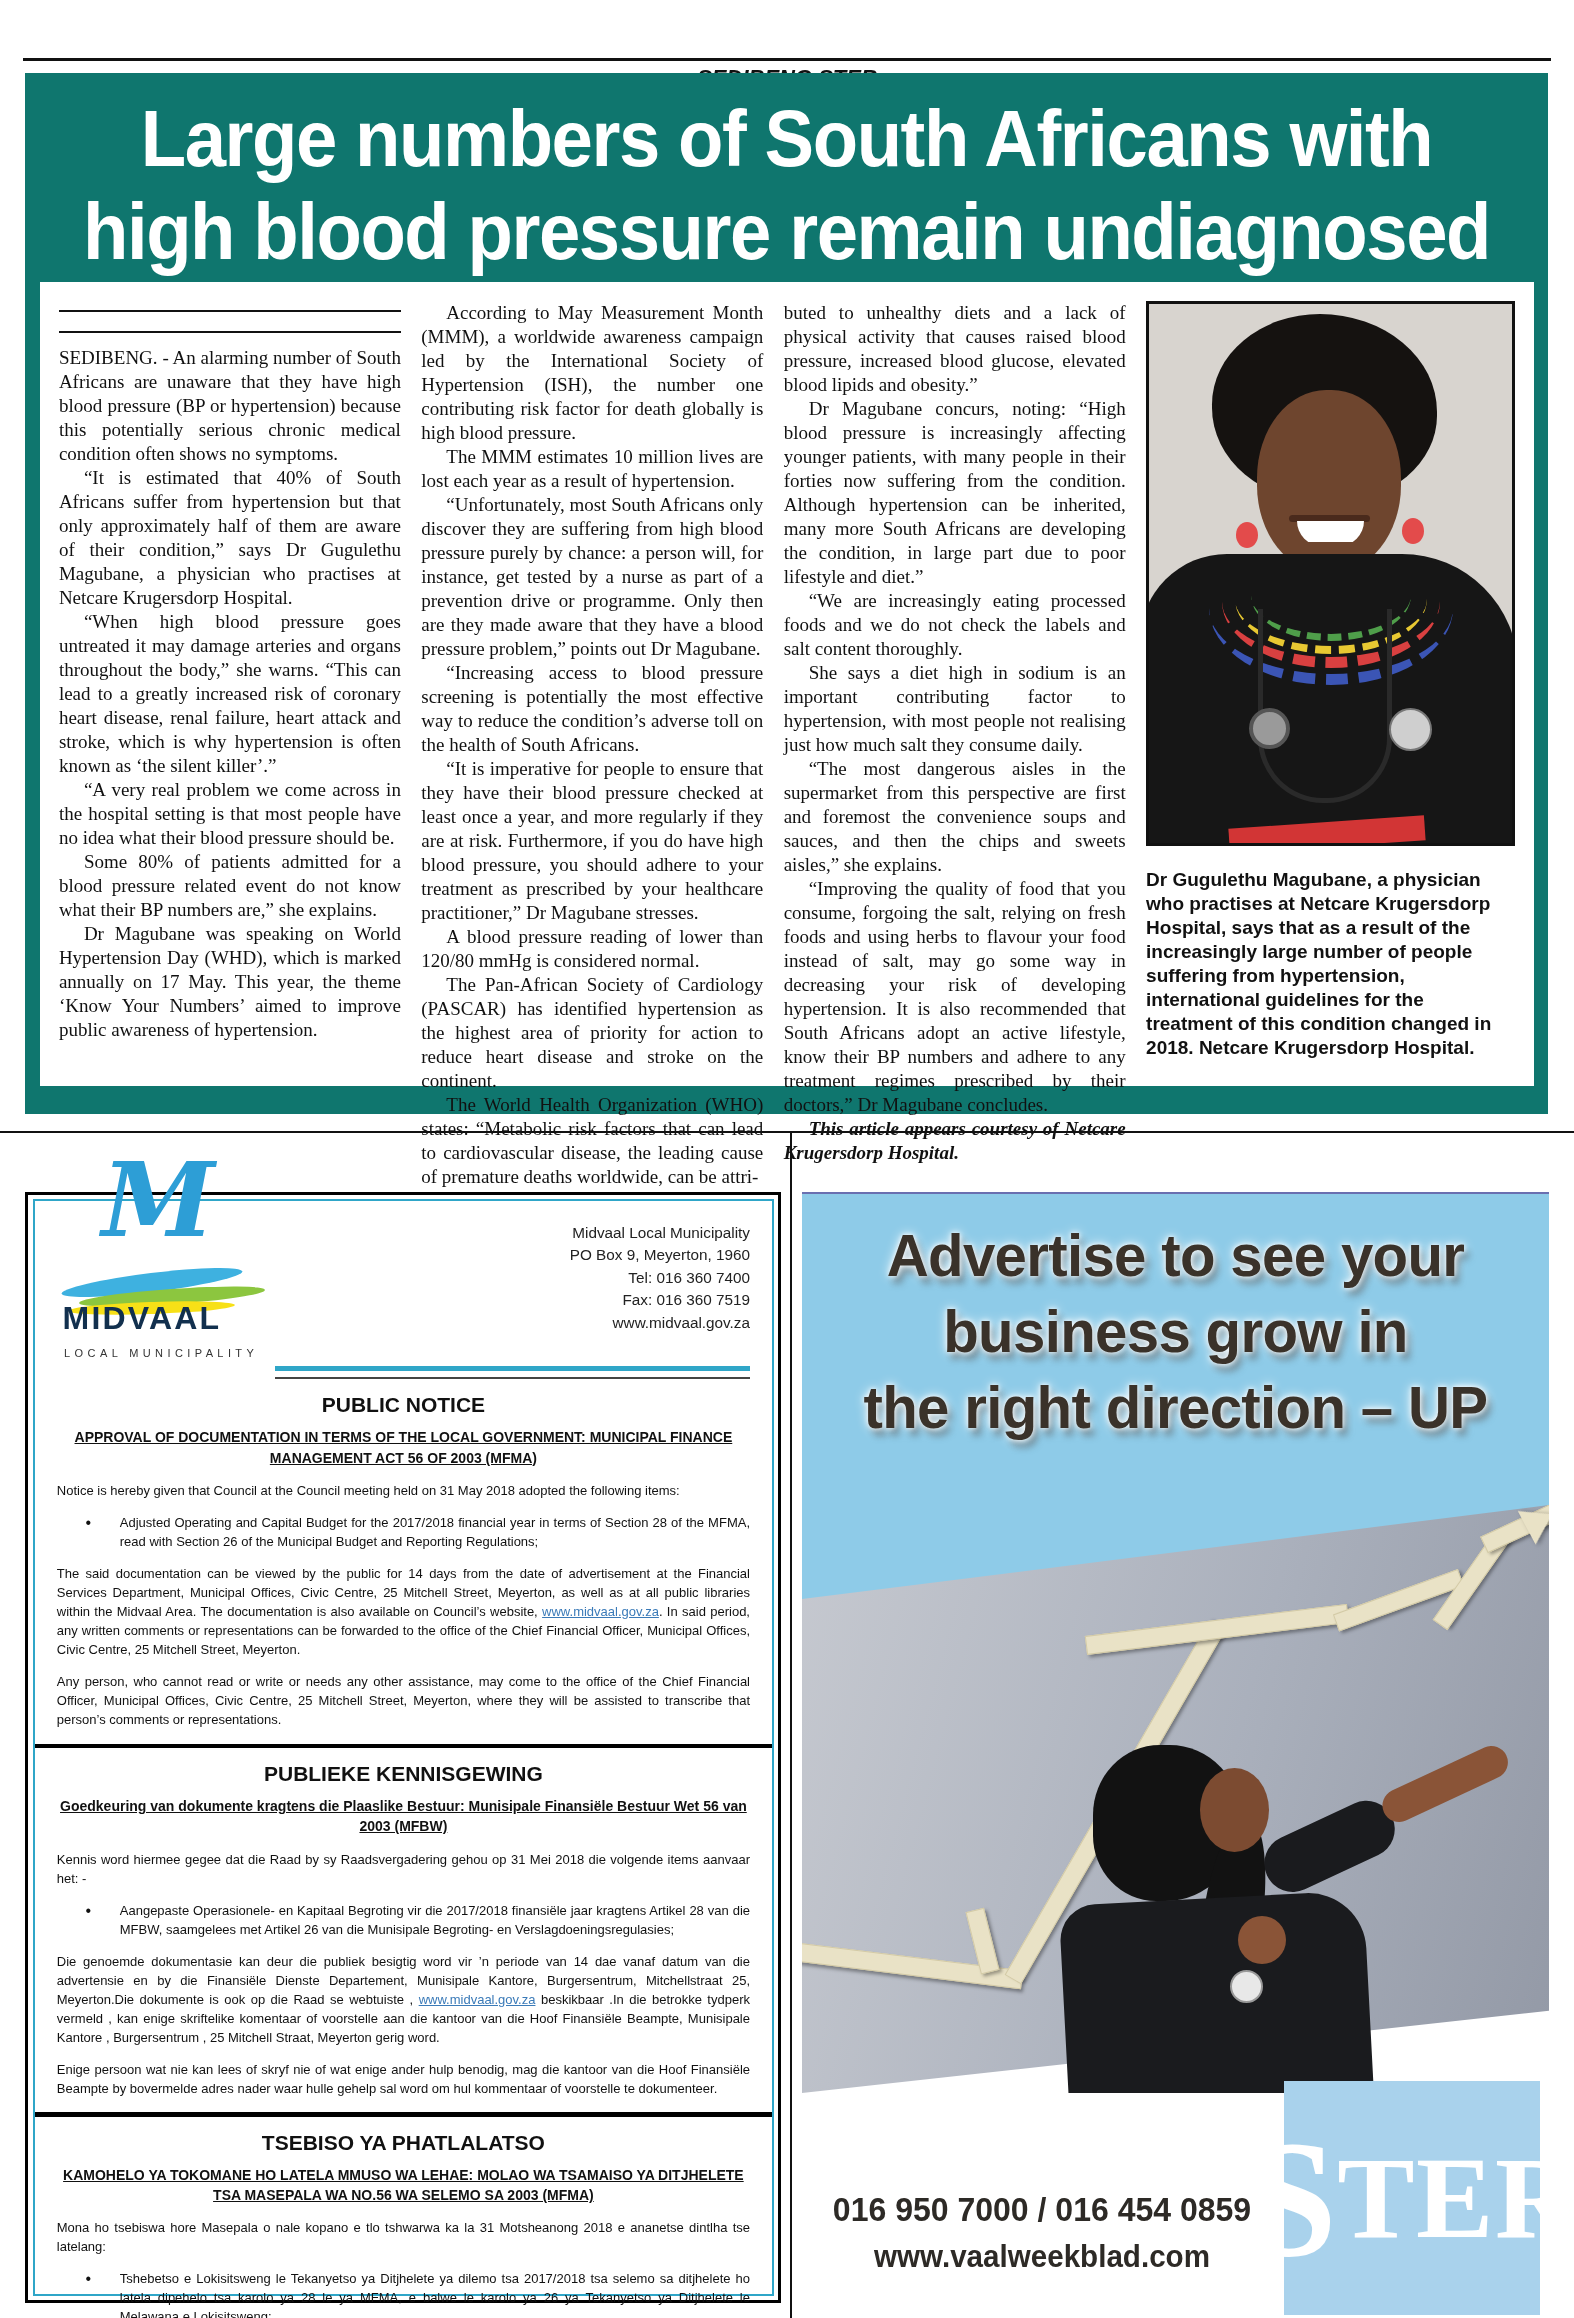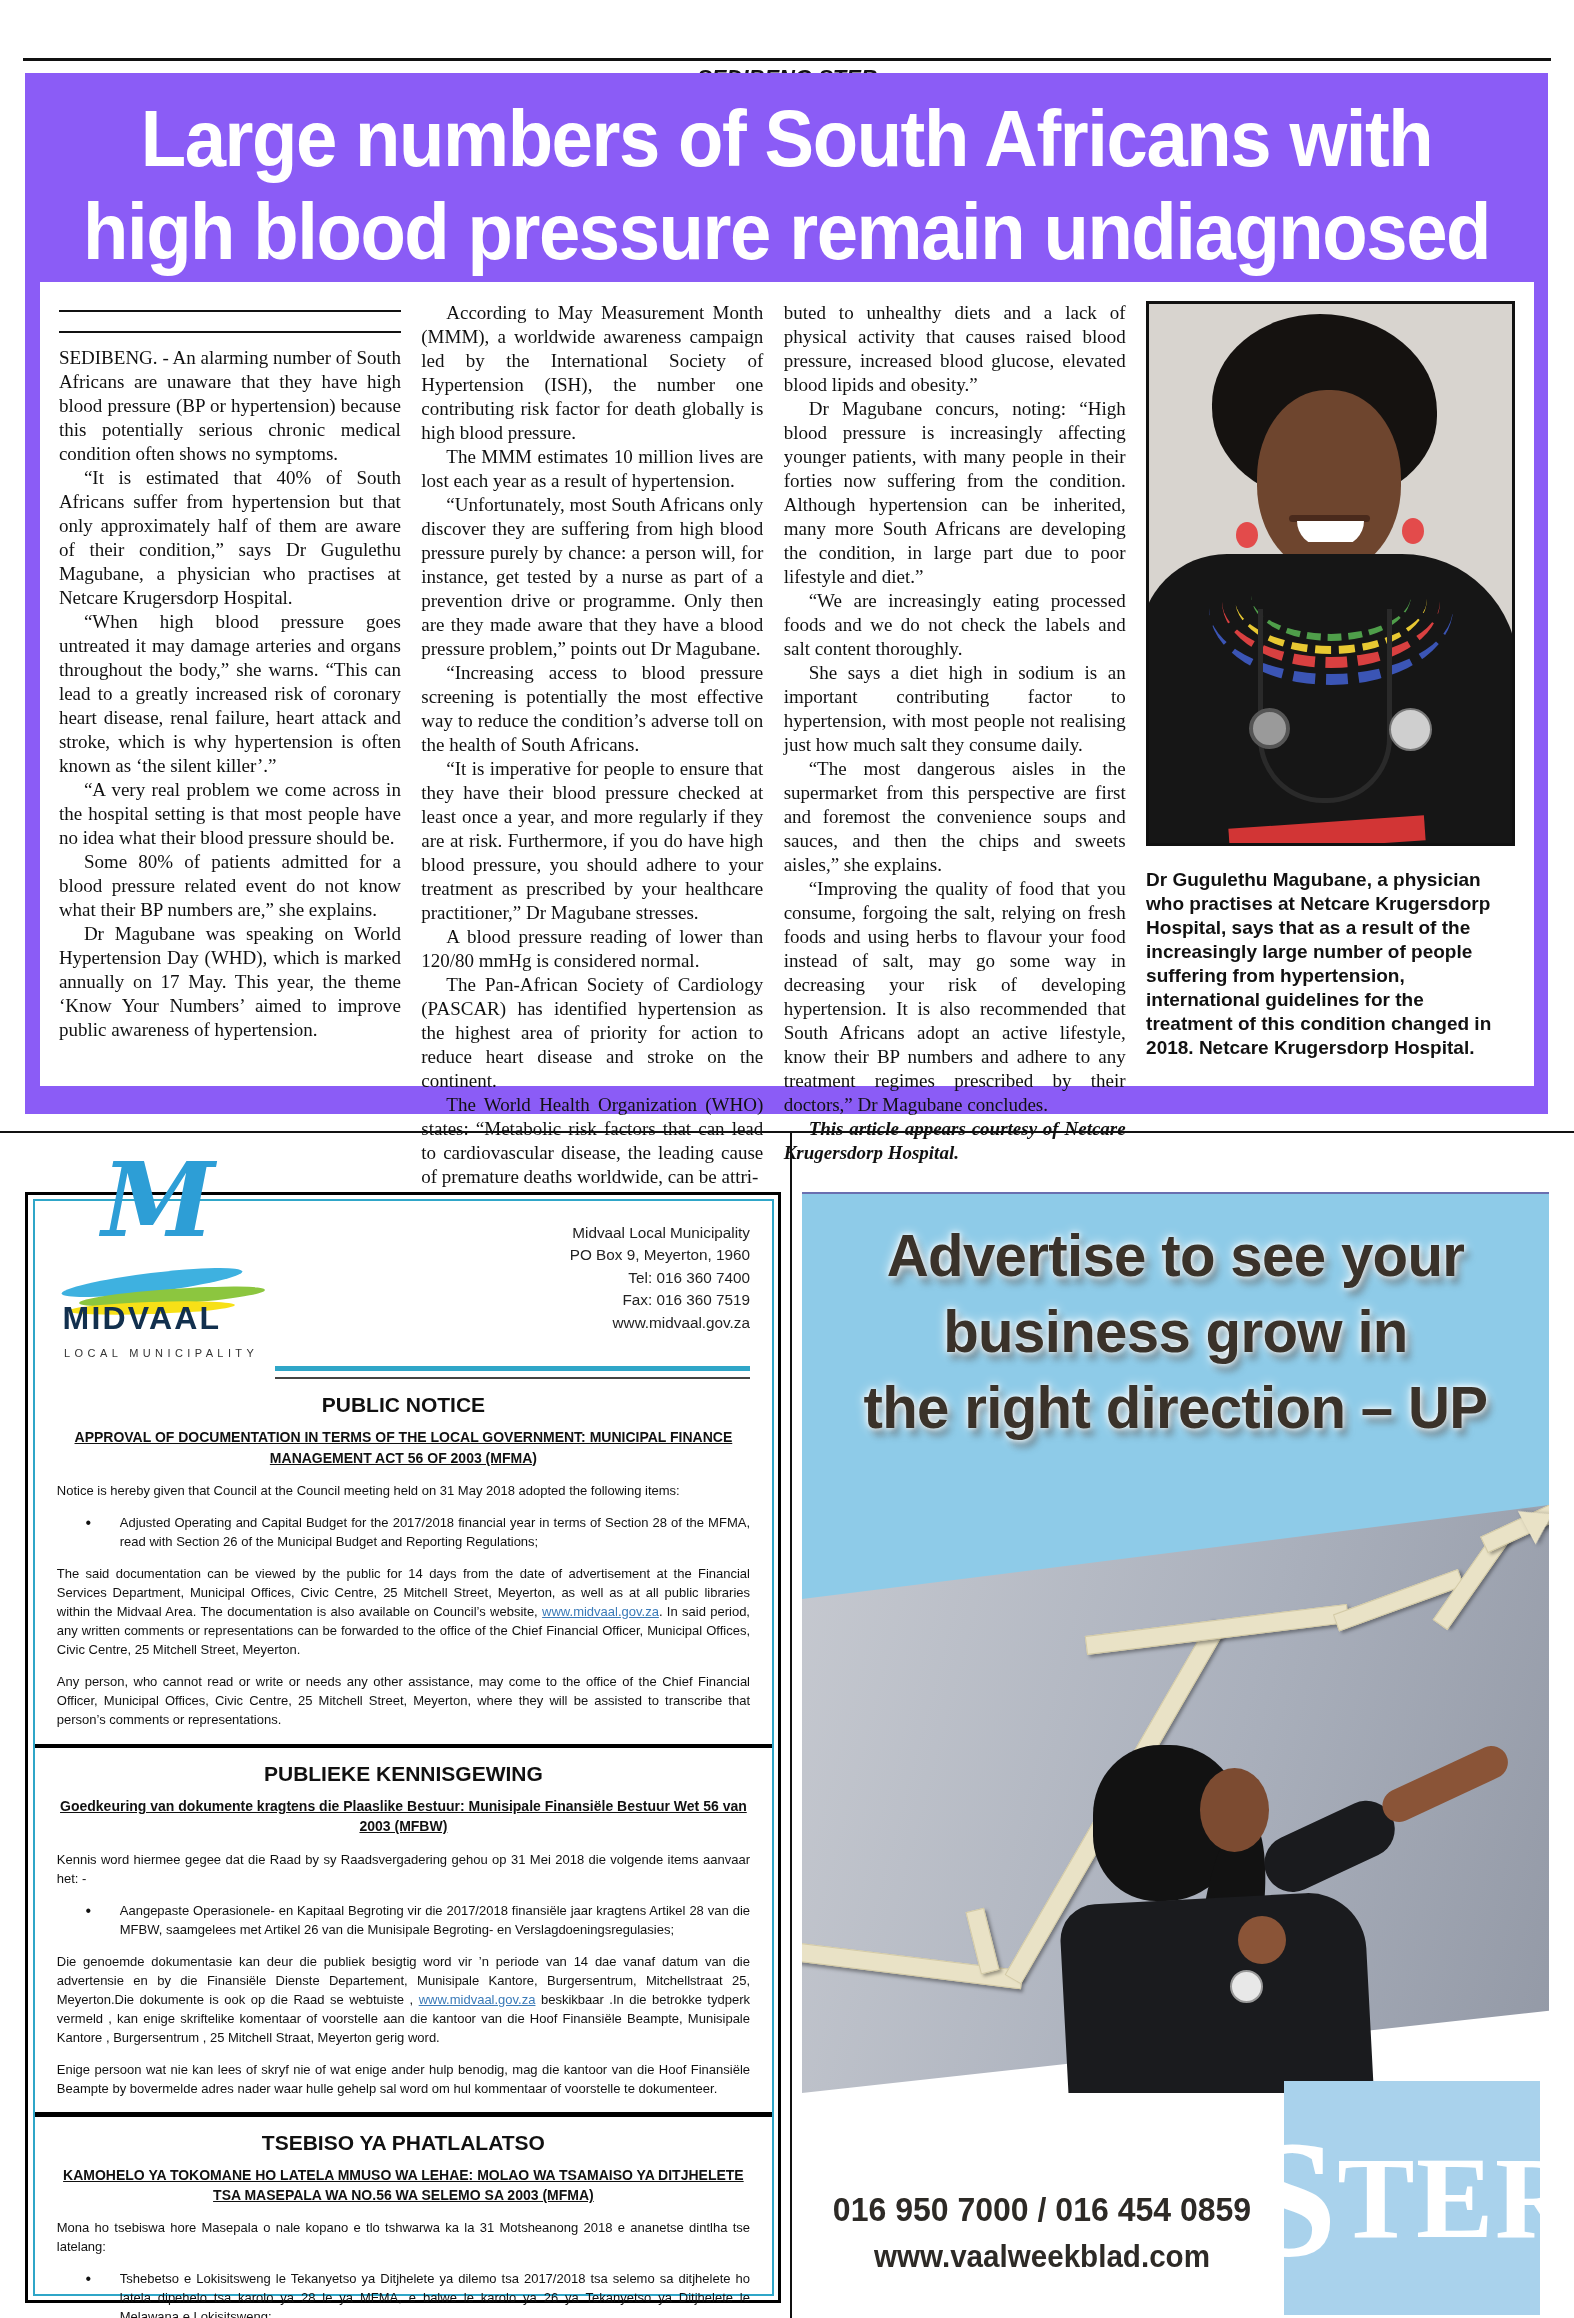--- a/index.html
+++ b/index.html
@@ -5,21 +5,21 @@
   html,body{margin:0;padding:0;background:#888;}
   #page{position:relative;width:1574px;height:2319px;background:#fff;overflow:hidden;
         font-family:"Liberation Serif",serif;color:#111;}
   .abs{position:absolute;}
 
   
   .hdr{font-family:"Liberation Sans",sans-serif;font-weight:bold;font-style:italic;font-size:22px;color:#111;margin-top:48px;}
   #hdr-rule{left:23px;right:23px;top:58px;height:2.9px;background:#111;}
 
   
-  #frame{left:25.4px;top:73px;width:1523px;height:1041px;background:#8b5cf6;}
+  #frame{left:25.4px;top:73px;width:1523px;height:1041px;background:#0f766e;}
   .headline-line{text-align:center;color:#fff;font-family:"Liberation Sans",sans-serif;
      font-weight:bold;font-size:79px;line-height:93px;letter-spacing:-1.5px;
      transform:scaleX(.94);transform-origin:center;white-space:nowrap;}
   #headline{left:0;right:0;top:19px;}
   #artwhite{left:14.5px;right:14.5px;top:209px;bottom:28px;background:#fff;padding:19px;
      display:flex;gap:20.4px;box-sizing:border-box;}
   .col{width:342px;flex:0 0 auto;}
   .col:last-child{flex:1 1 auto;width:auto;}
   .ap{margin:0;font-size:19px;line-height:24px;text-align:justify;}
   .ind{text-indent:25px;}

